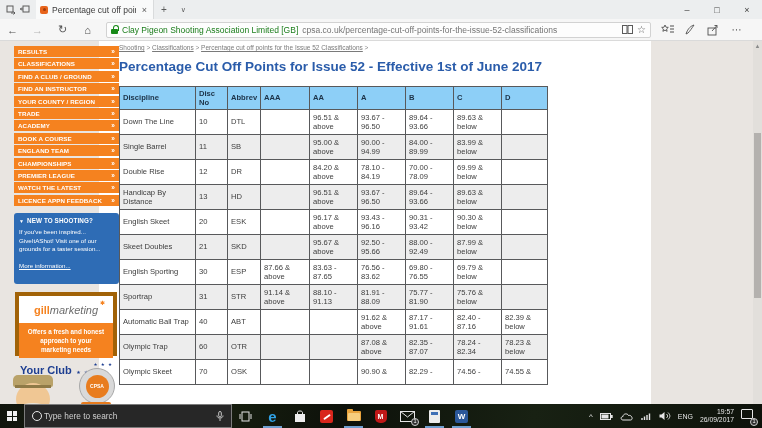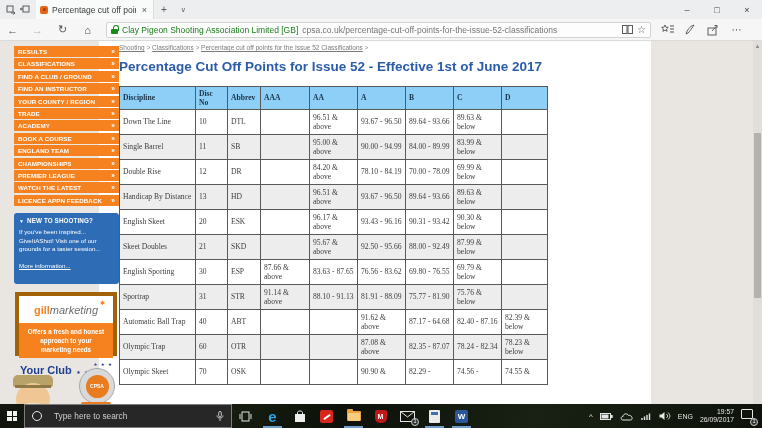--- a/index.html
+++ b/index.html
@@ -81,35 +81,35 @@
   .yc-medal-core { width:23px; height:23px; border-radius:50%; background:#e87c1e; color:#fff;
     font-size:5px; font-weight:bold; display:flex; align-items:center; justify-content:center; }
   .yc-medal-stars { position:absolute; right:6px; top:2px; font-size:4.5px; color:#1d3e91; letter-spacing:1px; }
   .yc-ribbon { position:absolute; right:8px; top:42px; width:30px; height:7px; background:#e87c1e; border-radius:2px; }
   
   .main { position:absolute; left:119px; top:3px; width:432px; }
   .breadcrumb { font-size:6.5px; color:#8a8a8a; white-space:nowrap; }
   .breadcrumb .crumb { text-decoration:underline; color:#7a7a7a; }
   .page-title { margin-top:8px; font-size:13.5px; font-weight:bold; color:#2a5caa; }
   table.cutoffs { border-collapse:collapse; table-layout:fixed; width:384px; margin-top:12px;
-    font-size:7.6px; color:#3c3c3c;font-family:Liberation Serif, serif; }
+    font-size:7.6px; color:#3c3c3c; }
   table.cutoffs th, table.cutoffs td { border:1px solid #58595b; padding:1px 3px;
     vertical-align:middle; line-height:1.25; text-align:left; overflow:hidden; }
   table.cutoffs th { background:#8dcff7; color:#1c3247; font-weight:bold; height:23px; }
   table.cutoffs tbody tr { height:25px; }
   table.cutoffs tbody tr:nth-child(even) td { background:#ededed; }
   
   .taskbar { position:absolute; left:0; top:404px; width:762px; height:24px;
     background:linear-gradient(100deg,#11150d 0%,#1b2412 22%,#0d110a 45%,#182113 70%,#0e120b 100%);
     display:flex; align-items:center; color:#e6e6e6; z-index:5; }
   .tb-start { width:24px; height:24px; display:flex; align-items:center; justify-content:center; }
   .win-logo { width:10px; height:10px; display:grid; grid-template-columns:1fr 1fr; gap:1px; }
   .win-logo span { background:#f2f2f2; }
   .tb-search { width:208px; height:24px; background:#272727; border:1px solid #7c7c7c;
-    display:flex; align-items:center; gap:12px; padding:0 7px; }
+    display:flex; align-items:center; gap:2px; padding:0 7px; }
   .cortana-ring { width:10px; height:10px; border:1.4px solid #e8e8e8; border-radius:50%; flex:0 0 auto; }
   .tb-search-text { font-size:8.3px; color:#cfcfcf; flex:1; white-space:nowrap; }
   .tb-btn { width:27px; height:24px; display:flex; align-items:center; justify-content:center; position:relative; }
   .tb-underline { position:absolute; bottom:0; left:4px; width:19px; height:2px; background:#6f9fd0; }
   .edge-e { font-size:15px; font-weight:bold; color:#30a2e6; line-height:1; }
   .red-app { width:13px; height:13px; background:#d9261c; border-radius:2px; position:relative; }
   .red-app:after { content:""; position:absolute; left:3px; top:6px; width:8px; height:2px;
     background:#fff; transform:rotate(-35deg); border-radius:1px; }
   .folder-ico { width:14px; height:10px; background:#e8a33d; border-radius:1px; position:relative; }
   .folder-ico:before { content:""; position:absolute; left:0; top:-2px; width:6px; height:3px; background:#e8a33d; border-radius:1px 1px 0 0; }
@@ -408,21 +408,21 @@
               <td>75.76 &amp; below</td>
               <td></td>
             </tr>
             <tr>
               <td>Automatic Ball Trap</td>
               <td>40</td>
               <td>ABT</td>
               <td></td>
               <td></td>
               <td>91.62 &amp; above</td>
-              <td>87.17 - 64.68</td>
+              <td>87.17 - 91.61</td>
               <td>82.40 - 87.16</td>
               <td>82.39 &amp; below</td>
             </tr>
             <tr>
               <td>Olympic Trap</td>
               <td>60</td>
               <td>OTR</td>
               <td></td>
               <td></td>
               <td>87.08 &amp; above</td>

